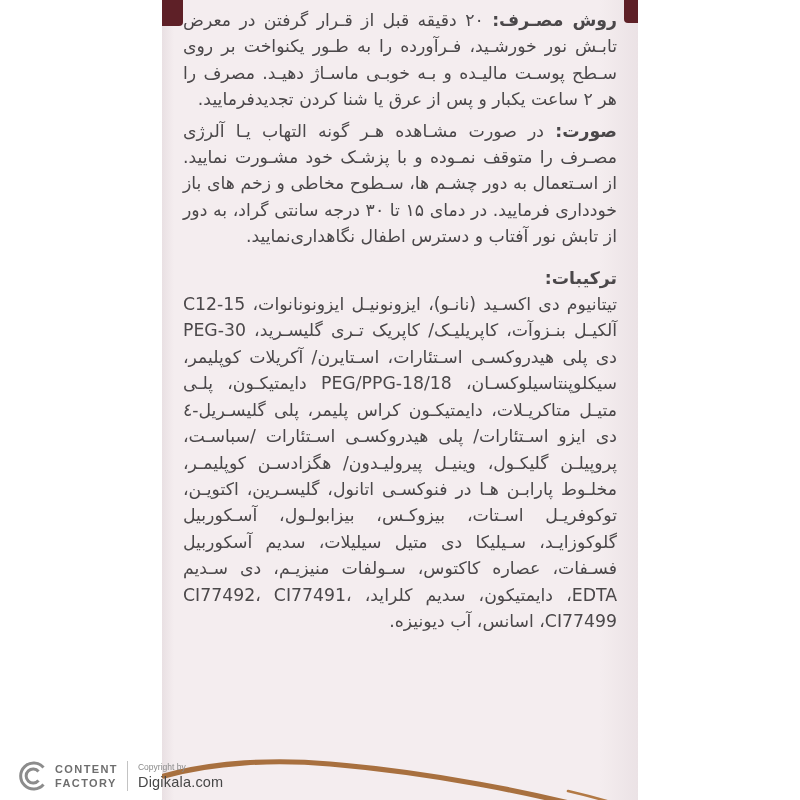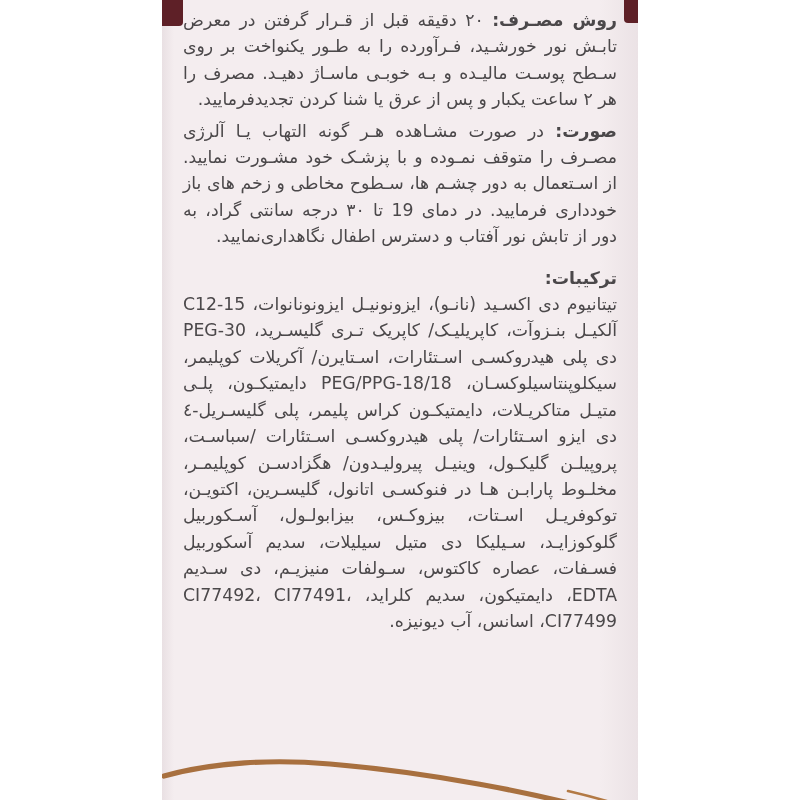--- a/index.html
+++ b/index.html
@@ -103,25 +103,40 @@
 <div class="stage">
 
   <div class="photo">
 
     <div class="corner left"></div>
     <div class="corner right"></div>
 
     <div class="label-text" dir="rtl">
       <p><span class="sec-title">روش مصـرف:</span> <span>۲۰ دقیقه قبل از قـرار گرفتن در معرض تابـش نور خورشـید، فـرآورده را به طـور یکنواخت بر روی سـطح پوسـت مالیـده و بـه خوبـی ماسـاژ دهیـد. مصرف را هر ۲ ساعت یکبار و پس از عرق یا شنا کردن تجدیدفرمایید.</span></p>
 
-      <p><span class="sec-title">صورت:</span> <span>در صورت مشـاهده هـر گونه التهاب یـا آلرژی مصـرف را متوقف نمـوده و با پزشـک خود مشـورت نمایید. از اسـتعمال به دور چشـم ها، سـطوح مخاطی و زخم های باز خودداری فرمایید. در دمای 19 تا ۳۰ درجه سانتی گراد، به دور از تابش نور آفتاب و دسترس اطفال نگاهداری‌نمایید.</span></p>
+      <p><span class="sec-title">صورت:</span> <span>در صورت مشـاهده هـر گونه التهاب یـا آلرژی مصـرف را متوقف نمـوده و با پزشـک خود مشـورت نمایید. از اسـتعمال به دور چشـم ها، سـطوح مخاطی و زخم های باز خودداری فرمایید. در دمای ۱۵ تا ۳۰ درجه سانتی گراد، به دور از تابش نور آفتاب و دسترس اطفال نگاهداری‌نمایید.</span></p>
 
       <p><span class="sec-title block">ترکیبات:</span><span>تیتانیوم دی اکسـید (نانـو)، ایزونونیـل ایزونونانوات، C12-15 آلکیـل بنـزوآت، کاپریلیـک/ کاپریک تـری گلیسـرید، PEG-30 دی پلی هیدروکسـی اسـتئارات، اسـتایرن/ آکریلات کوپلیمر، سیکلوپنتاسیلوکسـان، PEG/PPG-18/18 دایمتیکـون، پلـی متیـل متاکریـلات، دایمتیکـون کراس پلیمر، پلی گلیسـریل-٤ دی ایزو اسـتئارات/ پلی هیدروکسـی اسـتئارات /سباسـت، پروپیلـن گلیکـول، وینیـل پیرولیـدون/ هگزادسـن کوپلیمـر، مخلـوط پارابـن هـا در فنوکسـی اتانول، گلیسـرین، اکتویـن، توکوفریـل اسـتات، بیزوکـس، بیزابولـول، آسـکوربیل گلوکوزایـد، سـیلیکا دی متیل سیلیلات، سدیم آسکوربیل فسـفات، عصاره کاکتوس، سـولفات منیزیـم، دی سـدیم EDTA، دایمتیکون، سدیم کلراید، CI77492، CI77491، CI77499، اسانس، آب دیونیزه.</span></p>
     </div>
 
     <svg class="curve" viewBox="0 0 476 72">
       <path d="M 2 40 C 52 26, 112 23, 168 28 C 272 37, 372 57, 442 76 C 455 80, 466 84, 476 88" fill="none" stroke="#a8703f" stroke-width="5.2" stroke-linecap="round"></path>
       <path d="M 406 55 C 432 61, 456 68, 476 75" fill="none" stroke="#b37a45" stroke-width="2.6" stroke-linecap="round"></path>
     </svg>
   </div>
 
+  <div class="watermark">
+    <svg class="cf-icon" viewBox="0 0 38 38">
+      <path d="M 30.5 10.5 A 13 13 0 1 0 30.5 27.5" fill="none" stroke="#8c8c8c" stroke-width="3"></path>
+      <path d="M 25.5 14.5 A 7 7 0 1 0 25.5 23.5" fill="none" stroke="#8c8c8c" stroke-width="3"></path>
+    </svg>
+    <div class="cf-brand">
+      <div>CONTENT</div>
+      <div>FACTORY</div>
+    </div>
+    <div class="wm-divider"></div>
+    <div>
+      <div class="copy-label">Copyright by</div>
+      <div class="site-name">Digikala.com</div>
+    </div>
+  </div>
 
 </div>
 
 </body></html>

